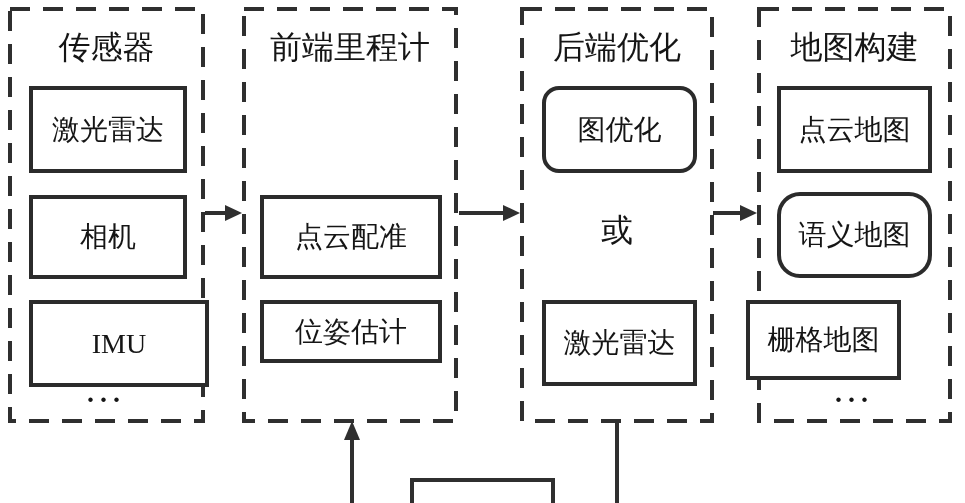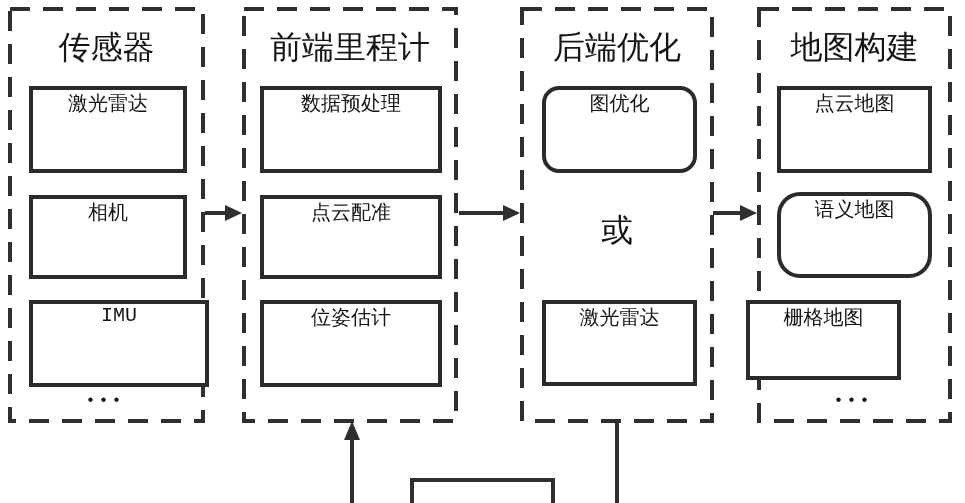--- a/index.html
+++ b/index.html
@@ -50,25 +50,24 @@
     font-size: 32px;
     line-height: 38px;
     white-space: nowrap;
   }
   .node {
     position: absolute;
     box-sizing: border-box;
     border: 4px solid #2b2b2b;
     background: #ffffff;
     display: flex;
-    align-items: flex-start;
+    align-items: center;
     justify-content: center;
-    font-size: 20px;
+    font-size: 28px;
     white-space: nowrap;
-    font-family: Liberation Mono, monospace;
   }
   .or-label {
     position: absolute;
     text-align: center;
     font-size: 32px;
     line-height: 36px;
   }
   .ellipsis {
     position: absolute;
     top: 378px;
@@ -114,27 +113,24 @@
   </div>
   <div class="node" style="left:29px; top:195px; width:158px; height:84px;">
     <span>相机</span>
   </div>
   <div class="node" style="left:29px; top:300px; width:180px; height:87px;">
     <span>IMU</span>
   </div>
   <div class="ellipsis" style="left:8px; width:197px;">...</div>
 
   <div class="col-title" style="left:242px; width:216px;">前端里程计</div>
-  <div class="node" style="left:260px; top:86px; width:182px; height:87px;">
-    <span>数据预处理</span>
-  </div>
   <div class="node" style="left:260px; top:195px; width:182px; height:84px;">
     <span>点云配准</span>
   </div>
-  <div class="node" style="left:260px; top:300px; width:182px; height:87px;">
+  <div class="node" style="left:260px; top:300px; width:182px; height:63px;">
     <span>位姿估计</span>
   </div>
 
   <div class="col-title" style="left:520px; width:194px;">后端优化</div>
   <div class="node" style="left:542px; top:86px; width:155px; height:87px;border-radius:17px;">
     <span>图优化</span>
   </div>
   <div class="or-label" style="left:520px; top:212px; width:194px;">或</div>
   <div class="node" style="left:542px; top:300px; width:155px; height:86px;">
     <span>激光雷达</span>

